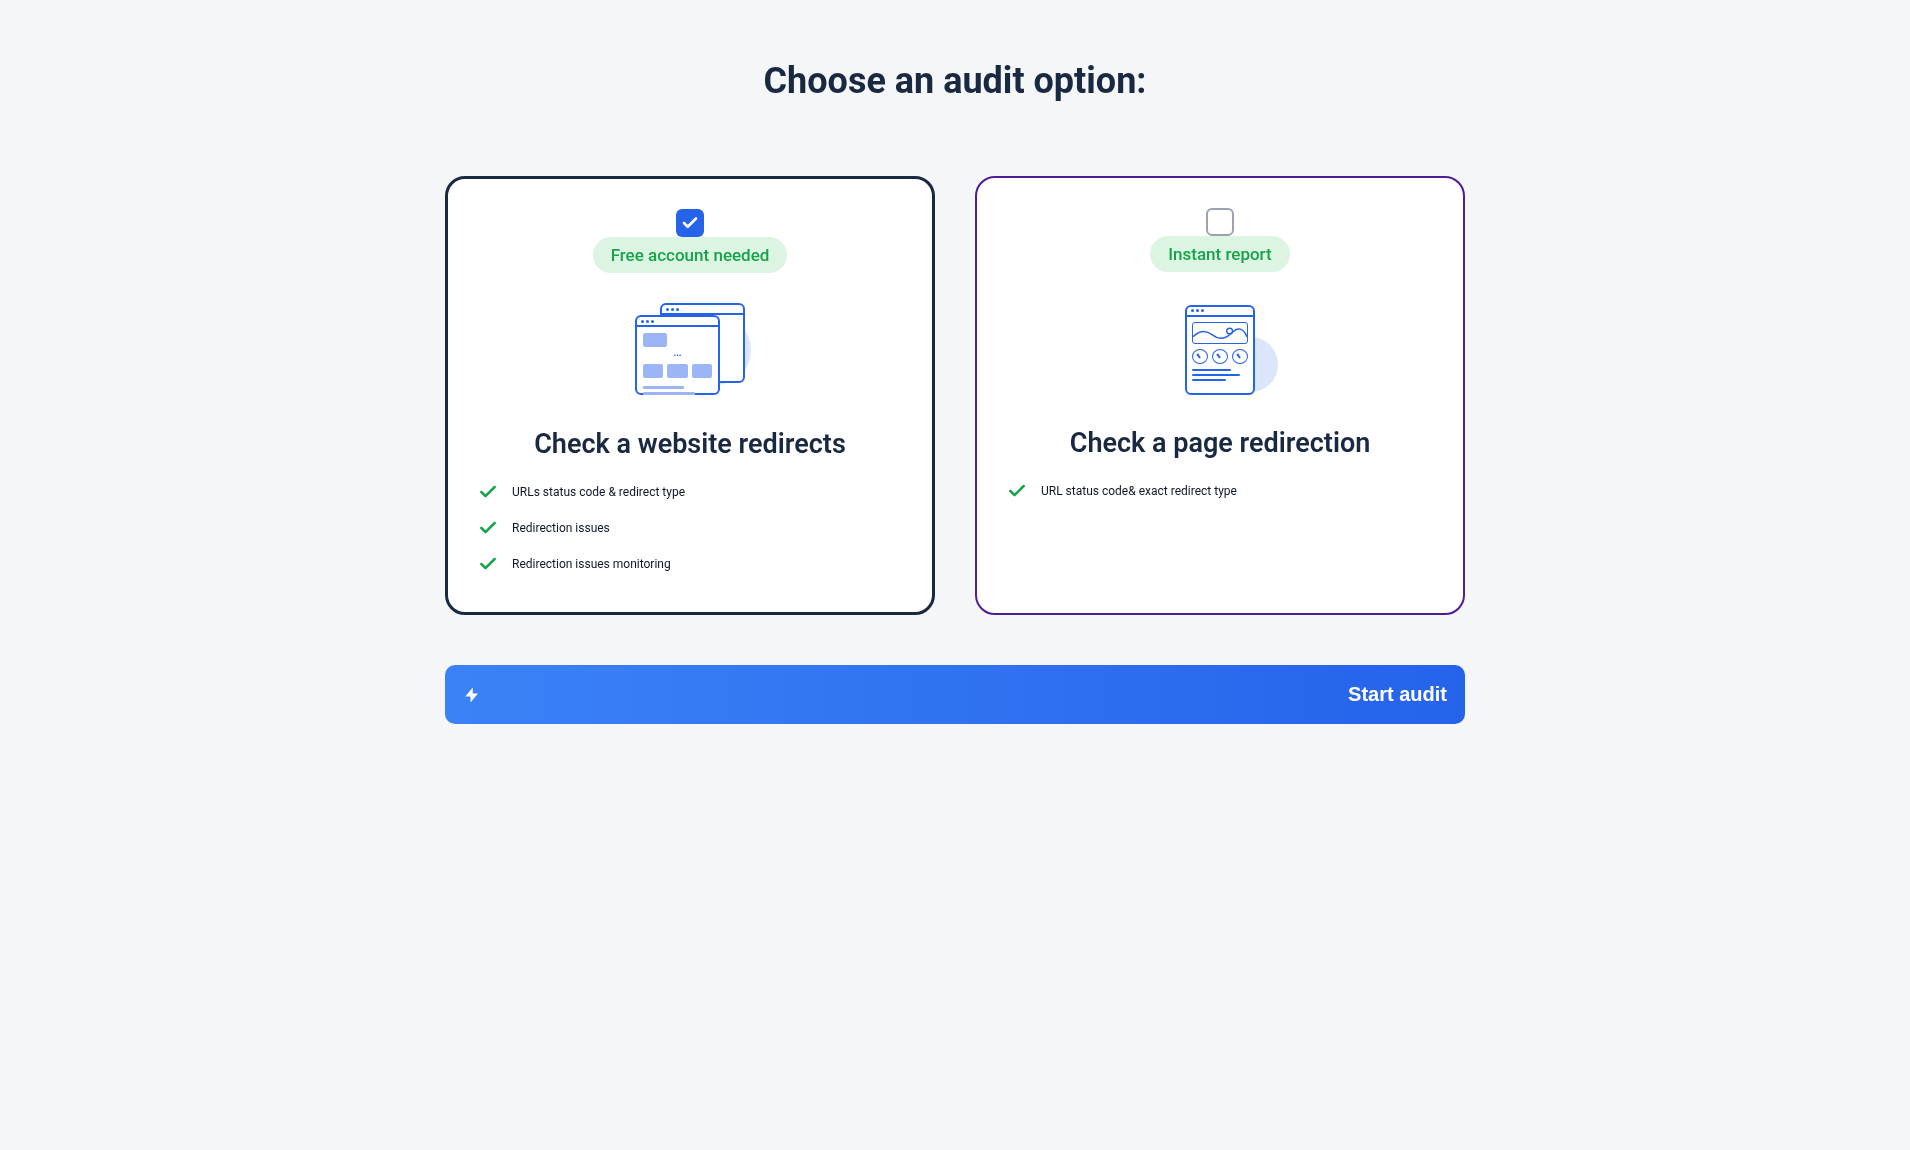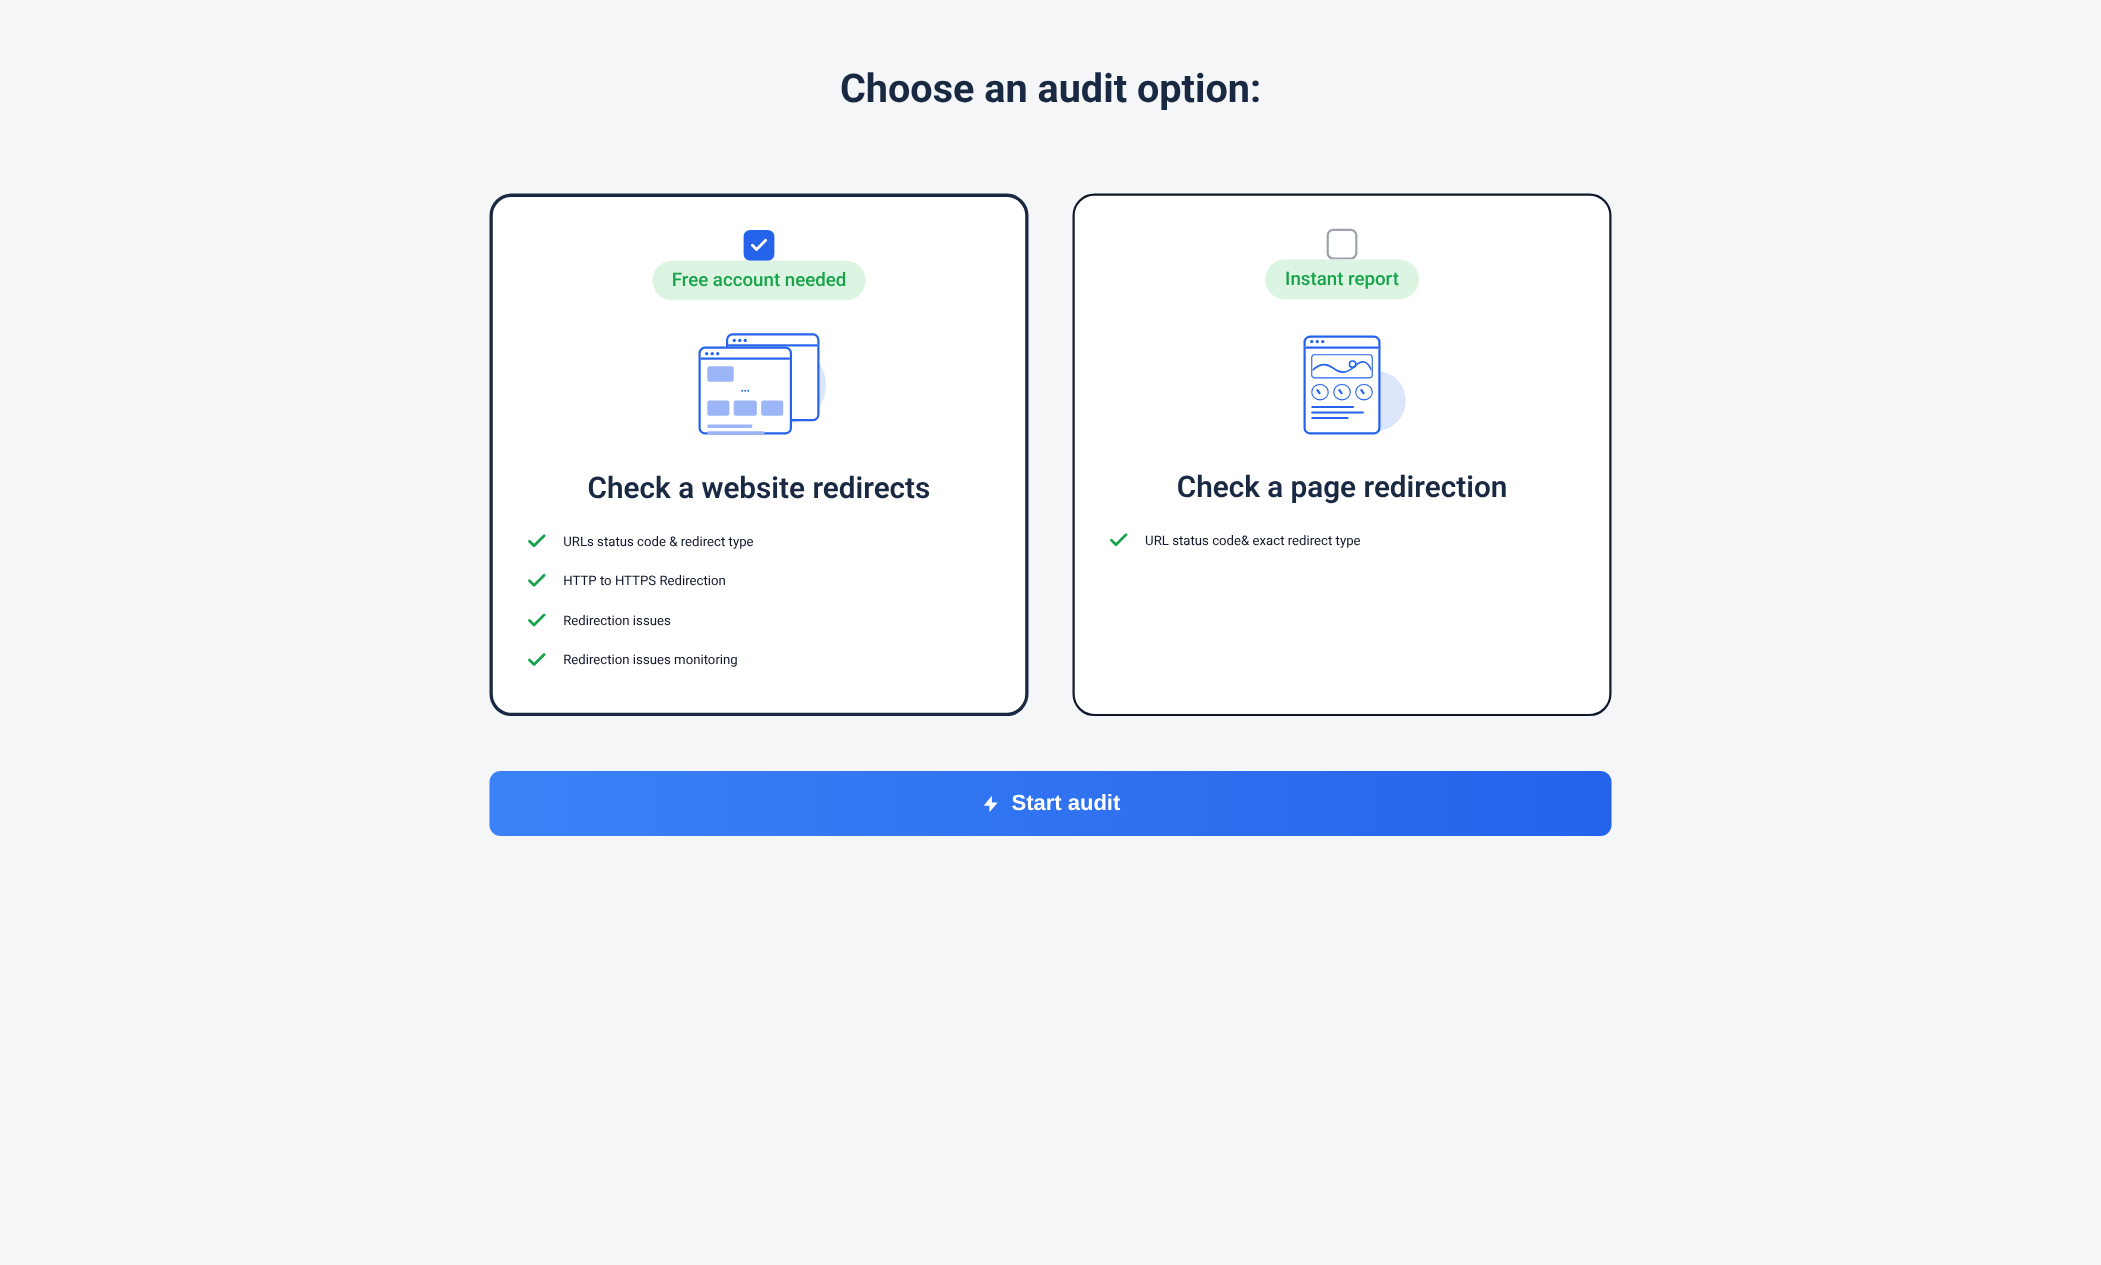--- a/index.html
+++ b/index.html
@@ -25,21 +25,21 @@
     .options-container {
       display: flex;
       gap: 40px;
       margin-bottom: 50px;
     }
     .option-card {
       background: #fff;
       border-radius: 20px;
       padding: 30px;
       width: 490px;
-      border: 2px solid #0f172a;
+      border: 2px solid #4c1d95;
       cursor: pointer;
     }
     .option-card.selected {
       border: 3px solid #1a2942;
     }
     .card-header {
       display: flex;
       justify-content: space-between;
       align-items: center;
       margin-bottom: 25px;
@@ -109,21 +109,21 @@
       padding: 18px;
       background: linear-gradient(90deg, #3b82f6 0%, #2563eb 100%);
       border: none;
       border-radius: 10px;
       color: #fff;
       font-size: 20px;
       font-weight: 600;
       cursor: pointer;
       display: flex;
       align-items: center;
-      justify-content: center;
+      justify-content: space-between;
       gap: 10px;
     }
     .start-button svg {
       width: 18px;
       height: 18px;
     }
     .illustration-circle {
       width: 70px;
       height: 70px;
       background: #dce6fb;
@@ -305,26 +305,20 @@
         </div>
       </div>
     </div>
     <h2 class="card-title">Check a website redirects</h2>
     <ul class="feature-list">
       <li class="feature-item">
         <svg class="feature-check" viewBox="0 0 24 24" fill="none" stroke="#16a34a" stroke-width="3" stroke-linecap="round" stroke-linejoin="round">
             <polyline points="20 6 9 17 4 12"></polyline>
           </svg>
         <span class="feature-text">URLs status code &amp; redirect type</span>
-      </li>
-      <li class="feature-item">
-        <svg class="feature-check" viewBox="0 0 24 24" fill="none" stroke="#16a34a" stroke-width="3" stroke-linecap="round" stroke-linejoin="round">
-            <polyline points="20 6 9 17 4 12"></polyline>
-          </svg>
-        <span class="feature-text">HTTP to HTTPS Redirection</span>
       </li>
       <li class="feature-item">
         <svg class="feature-check" viewBox="0 0 24 24" fill="none" stroke="#16a34a" stroke-width="3" stroke-linecap="round" stroke-linejoin="round">
             <polyline points="20 6 9 17 4 12"></polyline>
           </svg>
         <span class="feature-text">Redirection issues</span>
       </li>
       <li class="feature-item">
         <svg class="feature-check" viewBox="0 0 24 24" fill="none" stroke="#16a34a" stroke-width="3" stroke-linecap="round" stroke-linejoin="round">
             <polyline points="20 6 9 17 4 12"></polyline>

